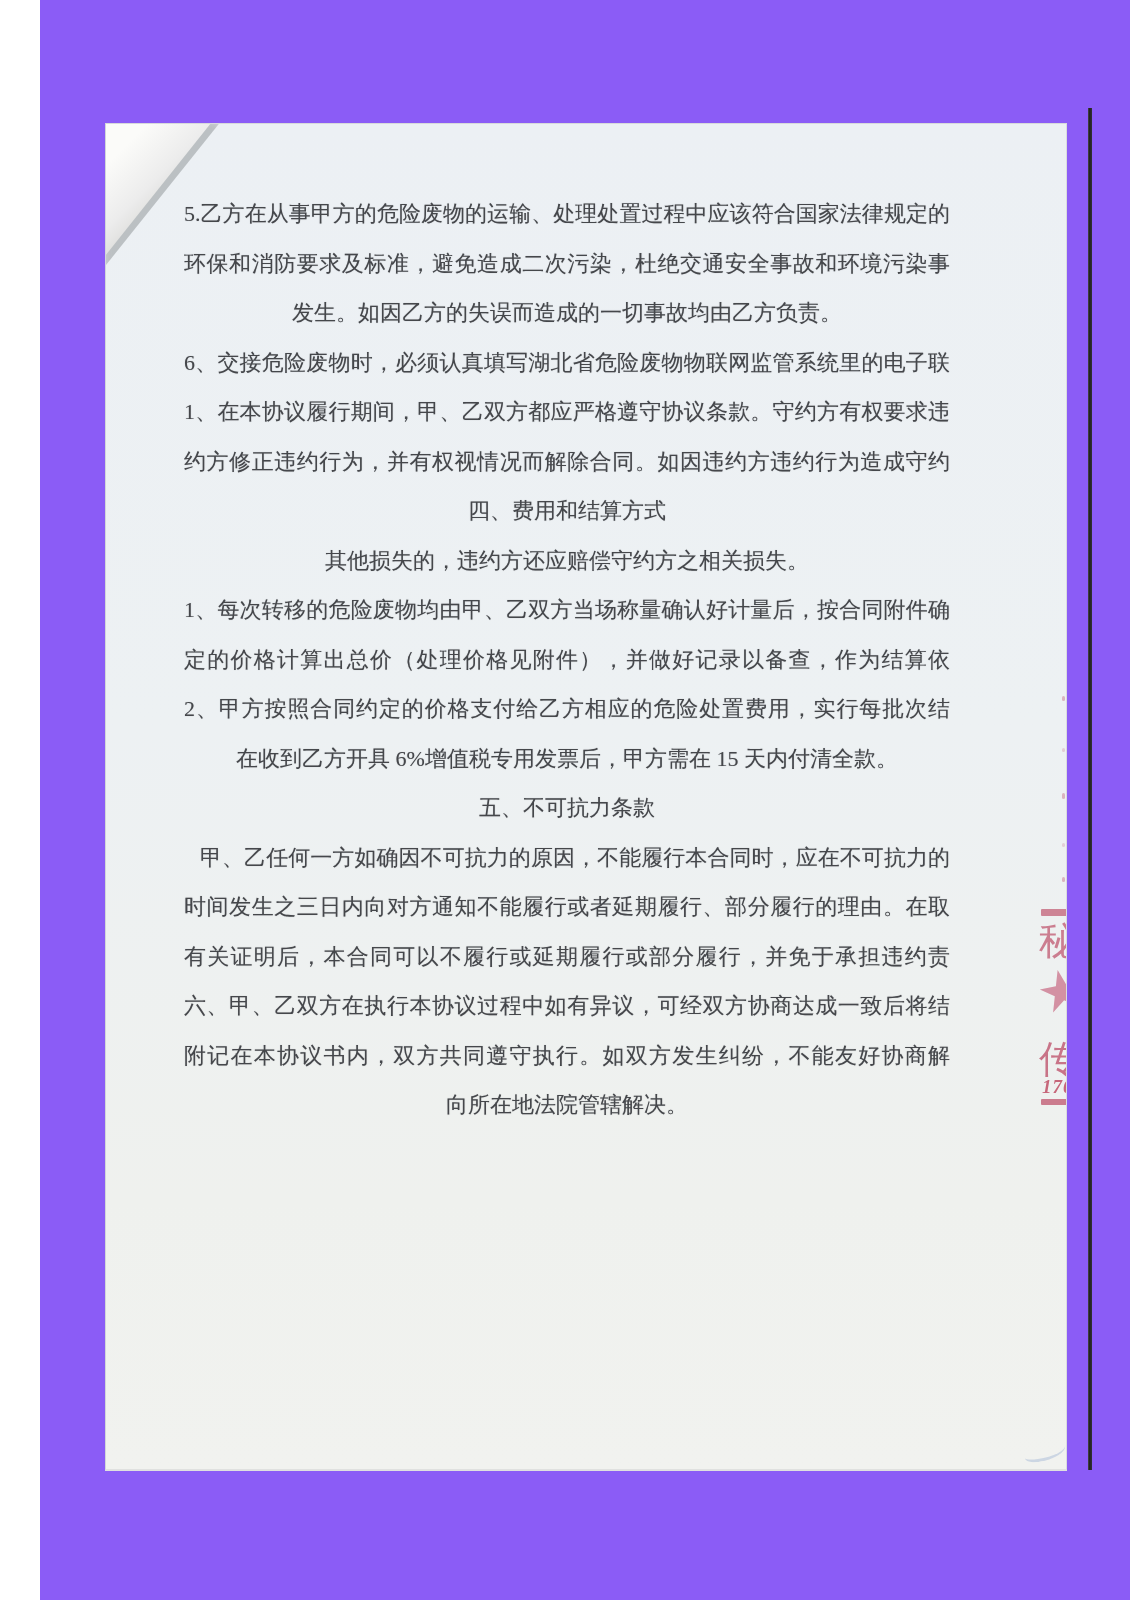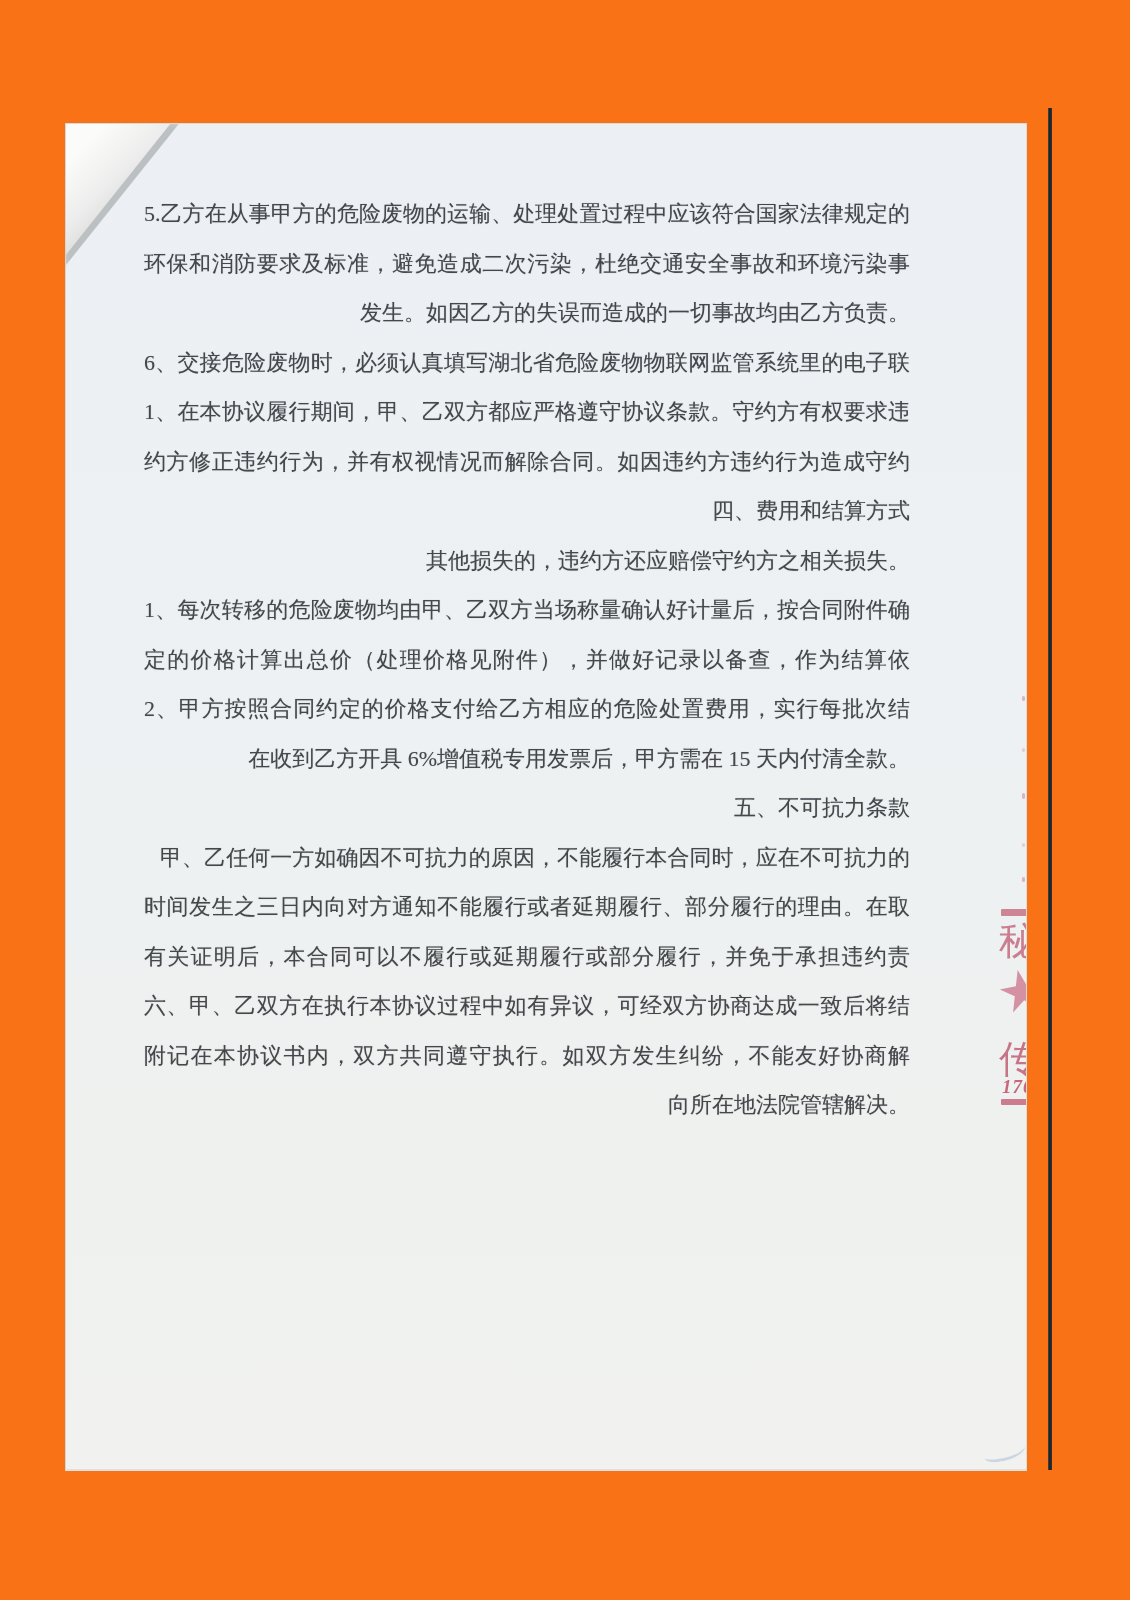--- a/index.html
+++ b/index.html
@@ -1,20 +1,20 @@
 <!DOCTYPE html>
 <html><head>
 <meta charset="utf-8">
 <style>
   html,body{margin:0;padding:0;background:#ffffff;}
   body{
     width:1130px;height:1600px;position:relative;overflow:hidden;
     font-family:"Liberation Serif","DejaVu Serif",serif;
   }
-  .canvas{position:absolute;inset:0;background:#f97316;}
+  .canvas{position:absolute;inset:0;background:#8b5cf6;margin-left:40px;}
 
   
   .page{
     position:absolute;left:65px;top:123px;width:960px;height:1345px;
     background:linear-gradient(180deg,#ecf0f4 0%,#edf1f3 45%,#eff1ee 80%,#f1f2ef 100%);
     border-top:1px solid #d7dadb;
     border-left:1px solid #d3d6d8;
     border-right:1px solid #dadcdd;
     border-bottom:2px solid #e0e1df;
     overflow:hidden;
@@ -35,21 +35,21 @@
   }
 
   
   .textblock{
     position:absolute;left:78px;top:65px;width:766px;
     font-size:22px;color:#45474b;
     text-shadow:0 0 1px rgba(70,72,76,0.35);
   }
   .line{
     height:49.5px;line-height:49.5px;overflow:hidden;
-    text-align:right;white-space:nowrap;
+    text-align:center;white-space:nowrap;
   }
   .line.fill{
     white-space:normal;text-align:justify;text-align-last:justify;
   }
   .line.indent{padding-left:16px;}
 
   
   .stamp{position:absolute;left:0;top:0;width:100%;height:100%;pointer-events:none;}
   .stamp *{position:absolute;}
   .stamp-bar{left:935px;width:27px;height:7px;background:#c25f76;opacity:.75;border-radius:1px;}

